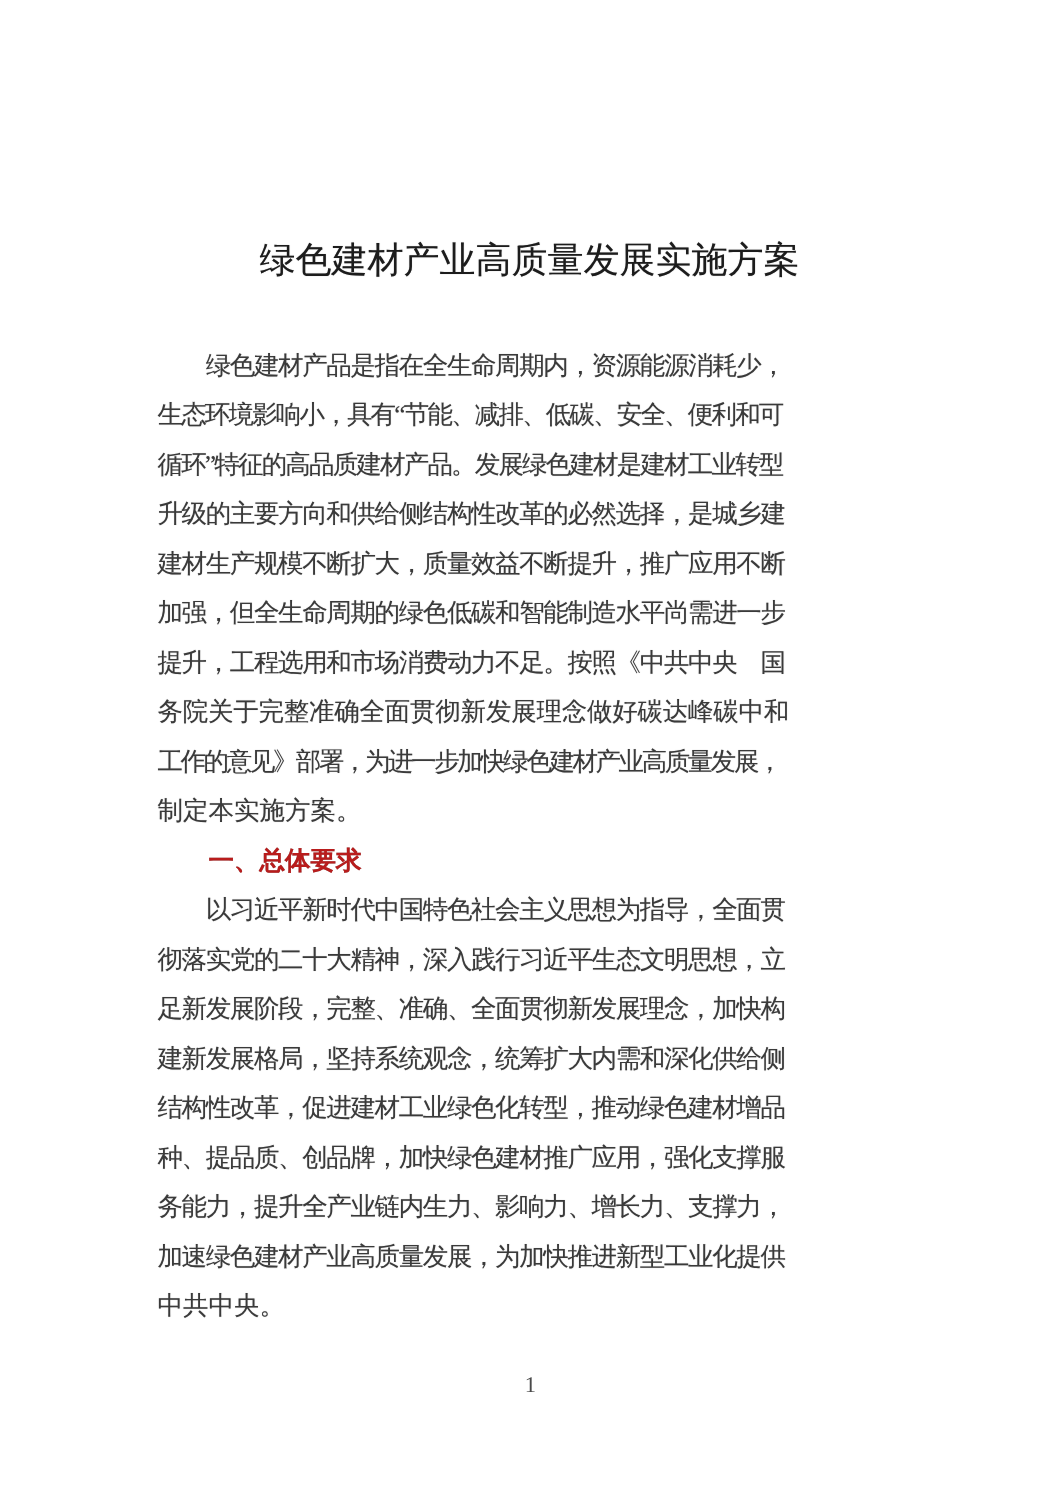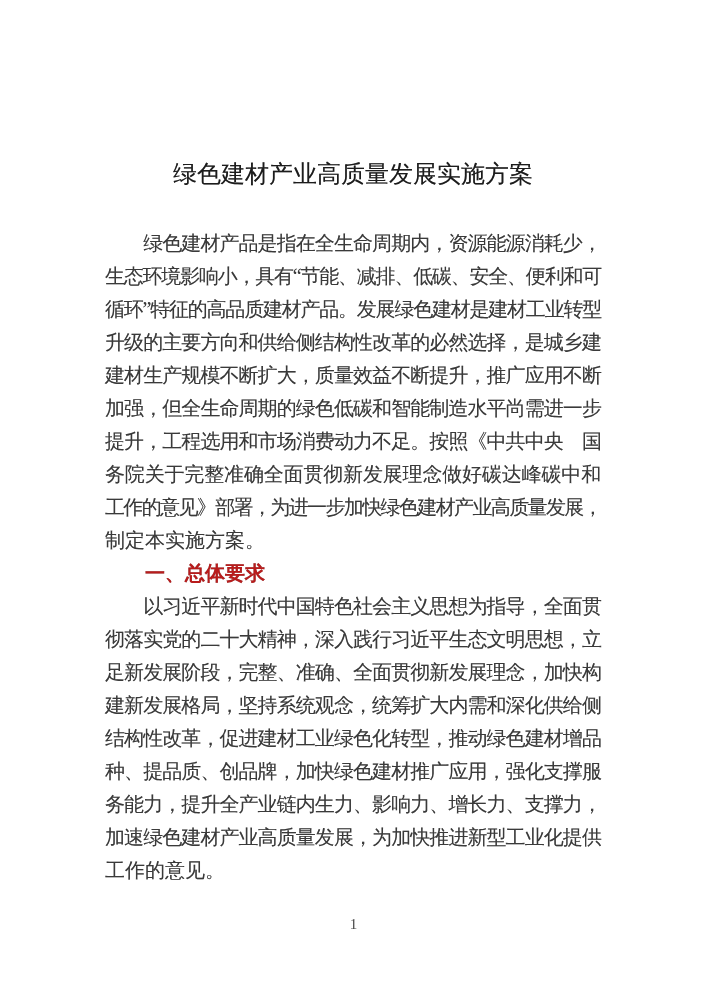--- a/index.html
+++ b/index.html
@@ -34,21 +34,21 @@
     font-size: 24px;
     font-weight: normal;
     color: var(--title-ink);
     white-space: nowrap;
     text-shadow: 0 0 0.5px rgba(30,30,30,0.5);
   }
   .paragraph { margin: 0; }
   .line {
     height: 33px;
     line-height: 33px;
-    font-size: 20px;
+    font-size: 17px;
     color: var(--ink);
     white-space: nowrap;
     text-shadow: 0 0 0.6px rgba(70,70,70,0.45);
   }
   .line > span {
     display: inline-block;
     white-space: nowrap;
   }
   .heading {
     font-weight: bold;
@@ -88,18 +88,18 @@
       <div class="line heading"><span>　　一、总体要求</span></div>
       <div class="paragraph">
         <div class="line"><span style="letter-spacing: -0.923077px;">　　以习近平新时代中国特色社会主义思想为指导，全面贯</span></div>
         <div class="line"><span style="letter-spacing: -0.923077px;">彻落实党的二十大精神，深入践行习近平生态文明思想，立</span></div>
         <div class="line"><span style="letter-spacing: -0.923077px; font-family: Liberation Mono, monospace;">足新发展阶段，完整、准确、全面贯彻新发展理念，加快构</span></div>
         <div class="line"><span style="letter-spacing: -0.923077px;">建新发展格局，坚持系统观念，统筹扩大内需和深化供给侧</span></div>
         <div class="line"><span style="letter-spacing: -0.923077px;">结构性改革，促进建材工业绿色化转型，推动绿色建材增品</span></div>
         <div class="line"><span style="letter-spacing: -0.923077px;">种、提品质、创品牌，加快绿色建材推广应用，强化支撑服</span></div>
         <div class="line"><span style="letter-spacing: -0.923077px;">务能力，提升全产业链内生力、影响力、增长力、支撑力，</span></div>
         <div class="line"><span style="letter-spacing: -0.923077px;">加速绿色建材产业高质量发展，为加快推进新型工业化提供</span></div>
-        <div class="line"><span>工作的意见。</span></div>
+        <div class="line"><span>中共中央。</span></div>
       </div>
     </div>
 </div>
 
 <div class="footer">1</div>
 
 </body></html>

